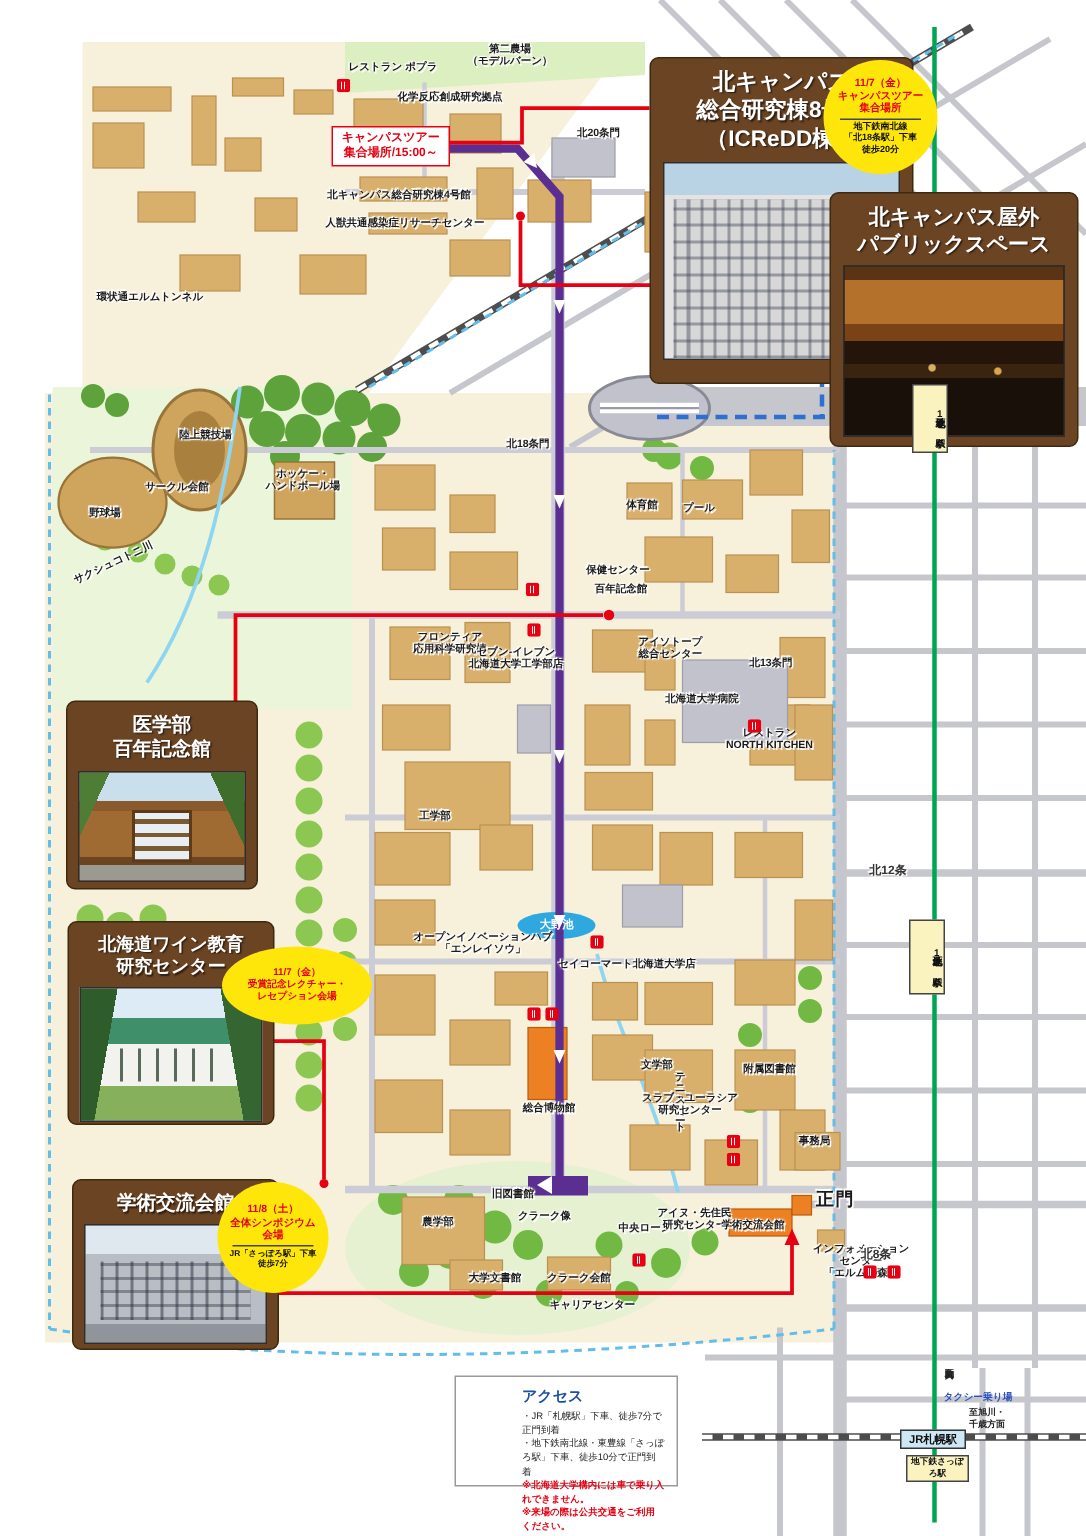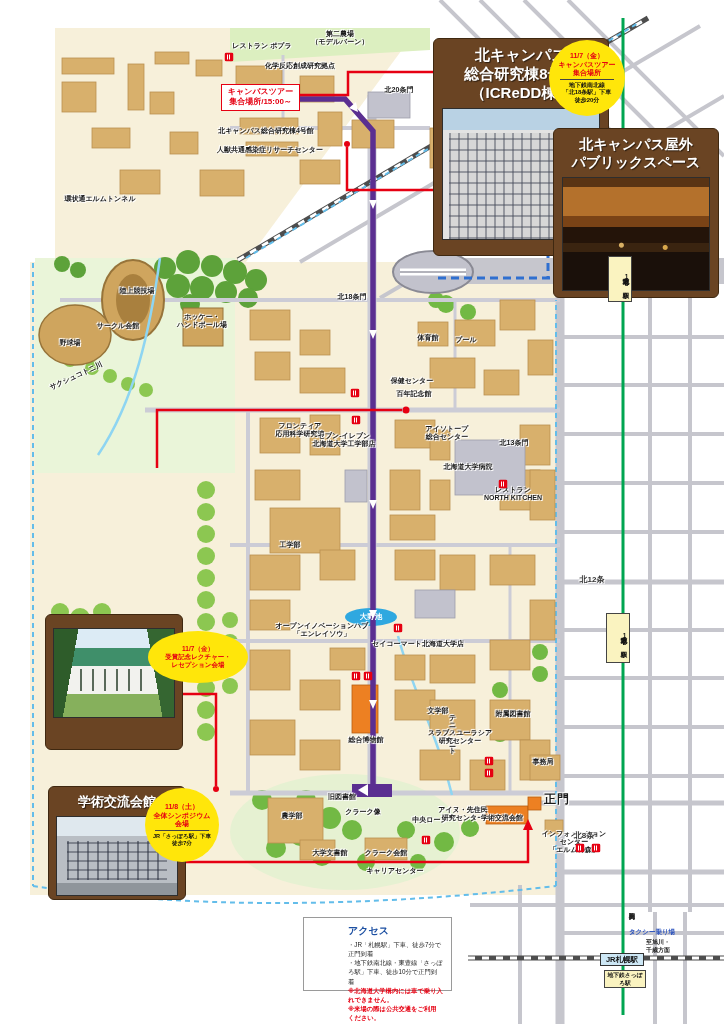--- a/index.html
+++ b/index.html
@@ -427,21 +427,28 @@
     <div class="title" style="font-size:15px;">北キャンパス
 総合研究棟8号館
 （ICReDD棟）</div>
     <div class="photo ph-icredd" style="width:156px;height:130px;"></div>
   </div>
   <div class="callout" style="left:553px;top:128px;width:166px;height:170px;">
     <div class="title" style="font-size:14px;text-align:center;">北キャンパス屋外
 パブリックスペース</div>
     <div class="photo ph-public" style="width:146px;height:112px;"></div>
   </div>
+  <div class="callout" style="left:44px;top:467px;width:128px;height:126px;">
+    <div class="title" style="font-size:13px;">医学部
+百年記念館</div>
+    <div class="photo ph-med" style="width:110px;height:72px;"></div>
+  </div>
   <div class="callout" style="left:45px;top:614px;width:138px;height:136px;">
+    <div class="title" style="font-size:12px;">北海道ワイン教育
+研究センター</div>
     <div class="photo ph-wine" style="width:120px;height:88px;"></div>
   </div>
   <div class="callout" style="left:48px;top:786px;width:138px;height:114px;">
     <div class="title" style="font-size:13px;">学術交流会館</div>
     <div class="photo ph-gaku" style="width:120px;height:78px;"></div>
   </div>
 
   <div class="badge" style="left:549px;top:40px;width:76px;height:76px;">
     <div class="red" style="font-size:7px;">11/7（金）</div>
     <div class="red" style="font-size:7px;">キャンパスツアー</div>

